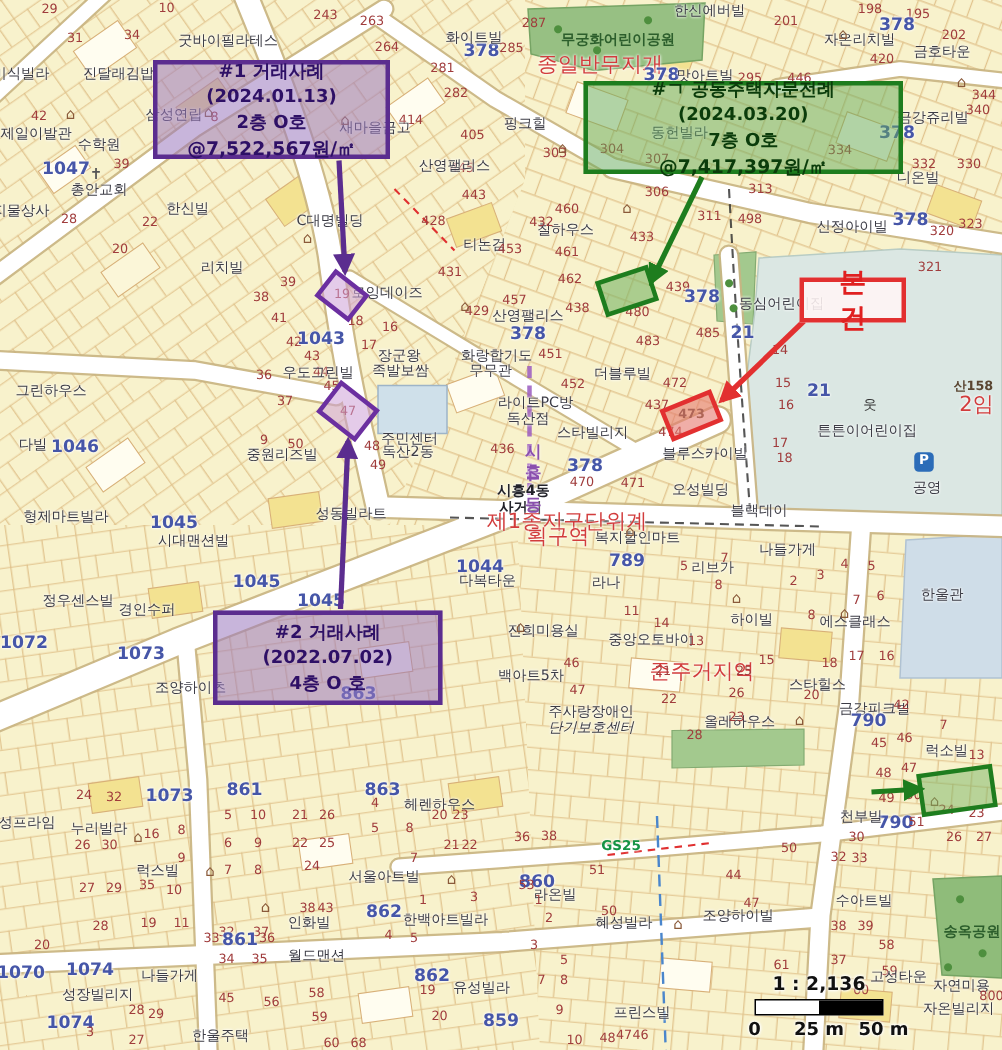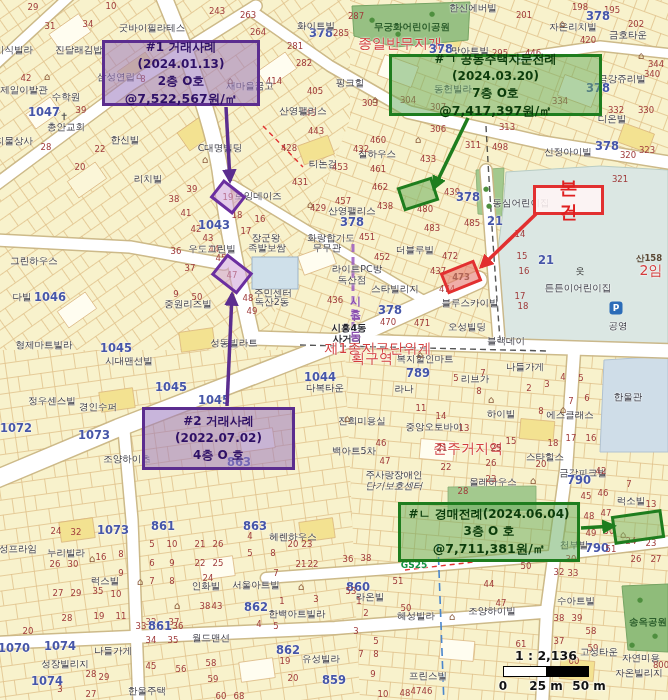--- a/index.html
+++ b/index.html
@@ -347,21 +347,21 @@
       <span class="ml b" style="left: 14px; top: 649px;">1070</span>
       <span class="ml g" style="left: 65px; top: 664px;">성장빌리지</span>
       <span class="ml b" style="left: 60px; top: 647px;">1074</span>
       <span class="ml g" style="left: 113px; top: 651px;">나들가게</span>
       <span class="ml b" style="left: 47px; top: 682px;">1074</span>
       <span class="ml n" style="left: 60px; top: 689px;">3</span>
       <span class="ml n" style="left: 91px; top: 674px;">28</span>
       <span class="ml n" style="left: 104px; top: 677px;">29</span>
       <span class="ml n" style="left: 91px; top: 694px;">27</span>
       <span class="ml g" style="left: 147px; top: 691px;">한울주택</span>
-      <span class="ml g" style="left: 206px; top: 586px; text-align: right;">인화빌</span>
+      <span class="ml g" style="left: 206px; top: 616px; text-align: right;">인화빌</span>
       <span class="ml g" style="left: 256px; top: 585px;">서울아트빌</span>
       <span class="ml b" style="left: 163px; top: 527px;">861</span>
       <span class="ml n" style="left: 152px; top: 544px;">5</span>
       <span class="ml n" style="left: 172px; top: 544px;">10</span>
       <span class="ml n" style="left: 200px; top: 544px;">21</span>
       <span class="ml n" style="left: 218px; top: 544px;">26</span>
       <span class="ml n" style="left: 152px; top: 563px;">6</span>
       <span class="ml n" style="left: 172px; top: 563px;">9</span>
       <span class="ml n" style="left: 200px; top: 563px;">22</span>
       <span class="ml n" style="left: 218px; top: 563px;">25</span>
@@ -575,25 +575,20 @@
     <span class="cl l2">7층 O호</span>
     <span class="cl l3">@7,417,397원/㎡</span>
   </div>
   <div class="callout subject" style="left:533px;top:185px;width:71px;height:30px">
     <span>본 건</span>
   </div>
   <div class="callout purple" style="left:142px;top:407px;width:153px;height:63px">
     <span class="cl l1">#2 거래사례(2022.07.02)</span>
     <span class="cl l2">4층 O 호</span>
   </div>
-  <div class="callout green" style="left:398px;top:502px;width:182px;height:60px">
-    <span class="cl l1">#ㄴ 경매전례(2024.06.04)</span>
-    <span class="cl l2">3층 O 호</span>
-    <span class="cl l3">@7,711,381원/㎡</span>
-  </div>
 
   <div class="scalebar">
     <div class="ratio">1 : 2,136</div>
     <div class="bar">
         <div class="half"></div>
       </div>
     <div class="ticks">
       <span class="t0">0</span>
       <span class="t1">25 m</span>
       <span class="t2">50 m</span>

